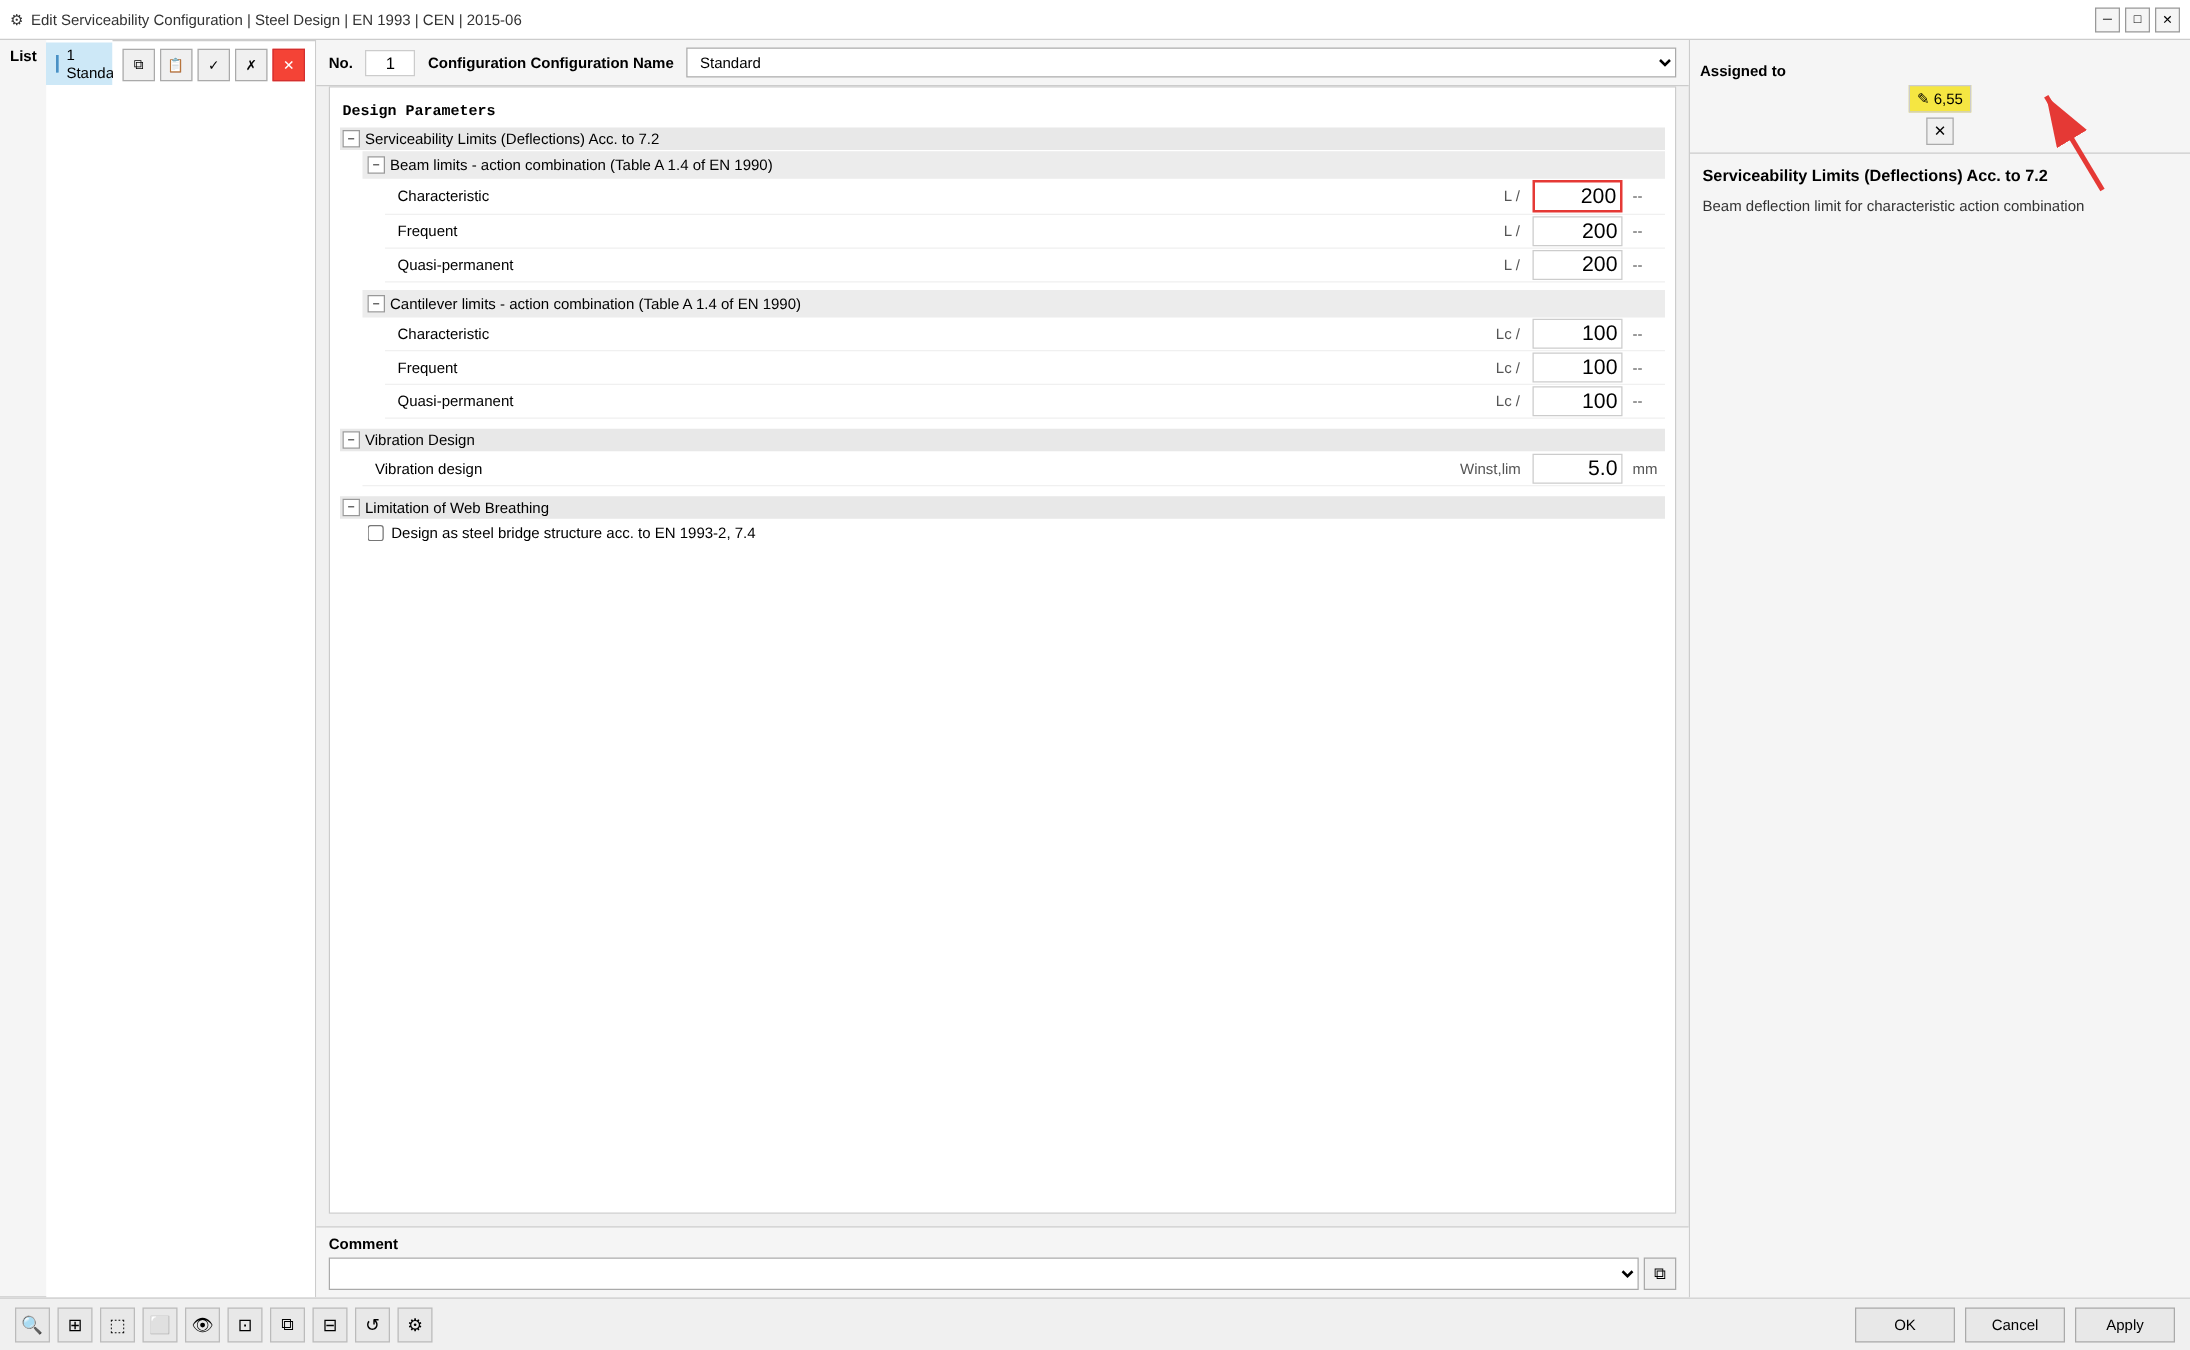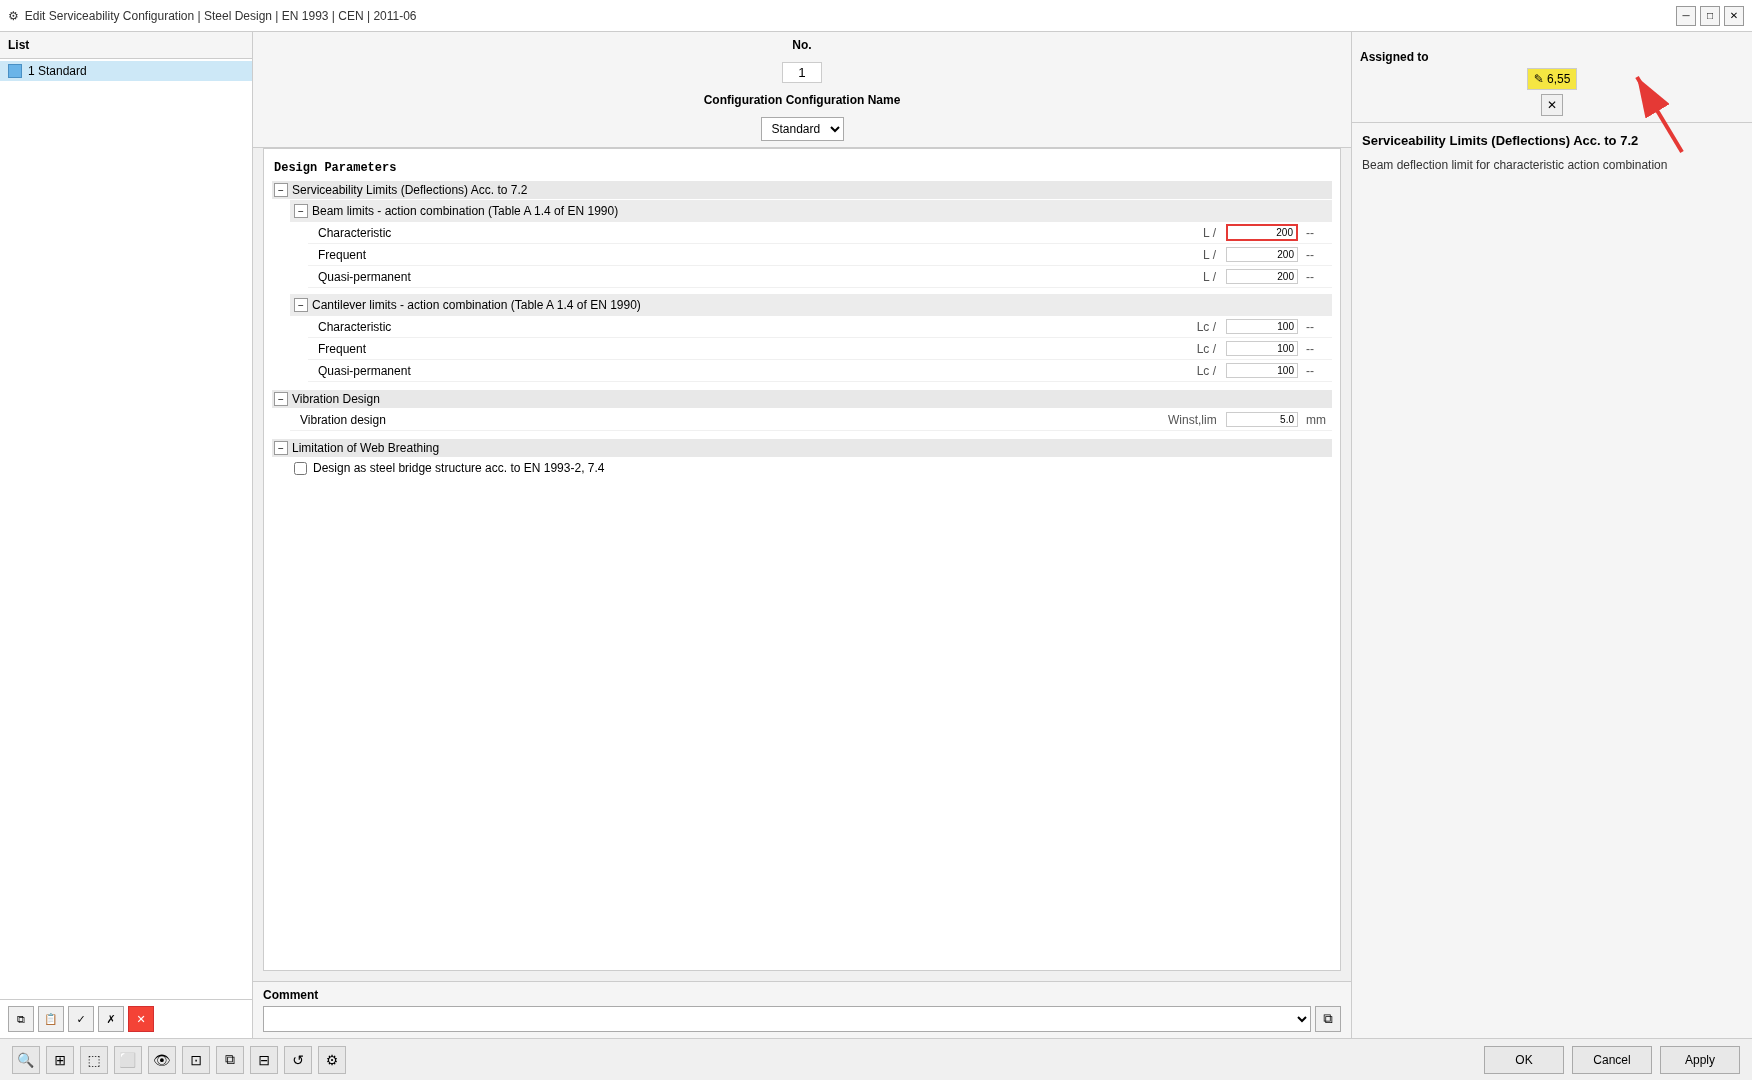--- a/index.html
+++ b/index.html
@@ -15,56 +15,56 @@
     .title-bar-controls { display: flex; gap: 4px; }
     .title-btn { width: 20px; height: 20px; border: 1px solid #999; background: #f5f5f5; cursor: pointer; display: flex; align-items: center; justify-content: center; font-size: 10px; }
     
     
     .main-container { display: flex; flex-direction: column; height: calc(1080px - 32px); }
     
     
     .content-area { display: flex; flex: 1; overflow: hidden; }
     
     
-    .left-panel { width: 253px; background: #fff; border-right: 1px solid #ccc; display: flex; flex-direction: column; }
+    .left-panel { width: 253px; background: #fff; border-right: 1px solid #ccc; display: flex; flex-direction: row; }
     .panel-header { padding: 6px 8px; font-weight: bold; font-size: 12px; border-bottom: 1px solid #ccc; background: #f5f5f5; }
     .list-items { flex: 1; overflow-y: auto; padding: 2px 0; }
     .list-item { display: flex; align-items: center; padding: 3px 8px; cursor: pointer; gap: 6px; }
     .list-item.selected { background: #cde8f7; }
     .list-item-icon { width: 14px; height: 14px; background: #6ab4e8; border: 1px solid #4a90c4; }
     .list-bottom { padding: 6px 8px; border-top: 1px solid #ccc; display: flex; gap: 4px; }
     .icon-btn { width: 26px; height: 26px; border: 1px solid #aaa; background: #f0f0f0; cursor: pointer; display: flex; align-items: center; justify-content: center; font-size: 11px; }
     .icon-btn.red { background: #f44336; color: white; border-color: #d32f2f; }
     
     
     .middle-panel { flex: 1; background: #f0f0f0; display: flex; flex-direction: column; border-right: 1px solid #ccc; }
     
     
-    .config-header { display: flex; align-items: center; padding: 6px 10px; background: #f5f5f5; border-bottom: 1px solid #ccc; gap: 10px; flex-direction: column; }
+    .config-header { display: flex; align-items: center; padding: 6px 10px; background: #f5f5f5; border-bottom: 1px solid #ccc; gap: 10px; }
     .no-label { font-weight: bold; font-size: 12px; }
     .no-value { width: 40px; text-align: center; border: 1px solid #ccc; padding: 2px 4px; background: #fff; }
     .name-label { font-weight: bold; font-size: 12px; }
     .name-select { flex: 1; padding: 3px 6px; border: 1px solid #aaa; background: #fff; font-size: 12px; }
     
     
     .tabs { display: flex; padding: 4px 10px 0; background: #f0f0f0; }
     .tab { padding: 4px 14px; border: 1px solid #ccc; border-bottom: none; background: #e0e0e0; cursor: pointer; font-size: 12px; }
     .tab.active { background: #fff; font-weight: normal; }
     
     
     .params-area { flex: 1; background: #fff; margin: 0 10px 10px; border: 1px solid #ccc; overflow-y: auto; padding: 8px; }
     
     .section-row { display: flex; align-items: center; padding: 2px 2px; background: #e8e8e8; margin-bottom: 1px; }
     .section-toggle { width: 14px; height: 14px; border: 1px solid #999; background: #fff; display: flex; align-items: center; justify-content: center; font-size: 10px; cursor: pointer; margin-right: 4px; }
     .section-label { font-weight: normal; font-size: 12px; }
     .param-row { display: flex; align-items: center; border-bottom: 1px solid #f0f0f0; min-height: 22px; }
     .param-name { flex: 1; padding: 2px 4px; font-size: 12px; }
     .param-unit { width: 60px; text-align: right; padding: 2px 6px; font-size: 12px; color: #555; }
     .param-value { width: 80px; text-align: right; padding: 1px 4px; }
-    .param-value input { width: 100%; text-align: right; border: 1px solid #ccc; padding: 1px 3px; font-size: 10px; }
+    .param-value input { width: 100%; text-align: right; border: 1px solid #ccc; padding: 1px 3px; font-size: 17px; }
     .param-value input.highlighted { border: 2px solid #e53935; }
     .param-suffix { width: 30px; padding: 2px 4px; font-size: 12px; color: #555; }
     .sub-section-row { display: flex; align-items: center; padding: 2px 4px; background: #ececec; min-height: 22px; }
     
     
     .comment-area { padding: 6px 10px; border-top: 1px solid #ccc; background: #f5f5f5; }
     .comment-label { font-weight: bold; margin-bottom: 4px; }
     .comment-input-row { display: flex; gap: 4px; }
     .comment-select { flex: 1; padding: 3px 6px; border: 1px solid #aaa; background: #fff; font-size: 12px; }
     .comment-copy-btn { width: 26px; height: 26px; border: 1px solid #aaa; background: #f0f0f0; cursor: pointer; }
@@ -89,21 +89,21 @@
 
     .checkbox-row { display: flex; align-items: center; gap: 6px; padding: 3px 4px; }
     .checkbox-row input[type=checkbox] { width: 13px; height: 13px; }
   </style>
 </head>
 <body>
 
 <div class="title-bar">
   <div class="title-bar-left">
     <span>⚙</span>
-    <span>Edit Serviceability Configuration | Steel Design | EN 1993 | CEN | 2011-06</span>
+    <span>Edit Serviceability Configuration | Steel Design | EN 1993 | CEN | 2015-06</span>
   </div>
   <div class="title-bar-controls">
     <button class="title-btn">─</button>
     <button class="title-btn">□</button>
     <button class="title-btn">✕</button>
   </div>
 </div>
 
 <div class="main-container">
   <div class="content-area">

